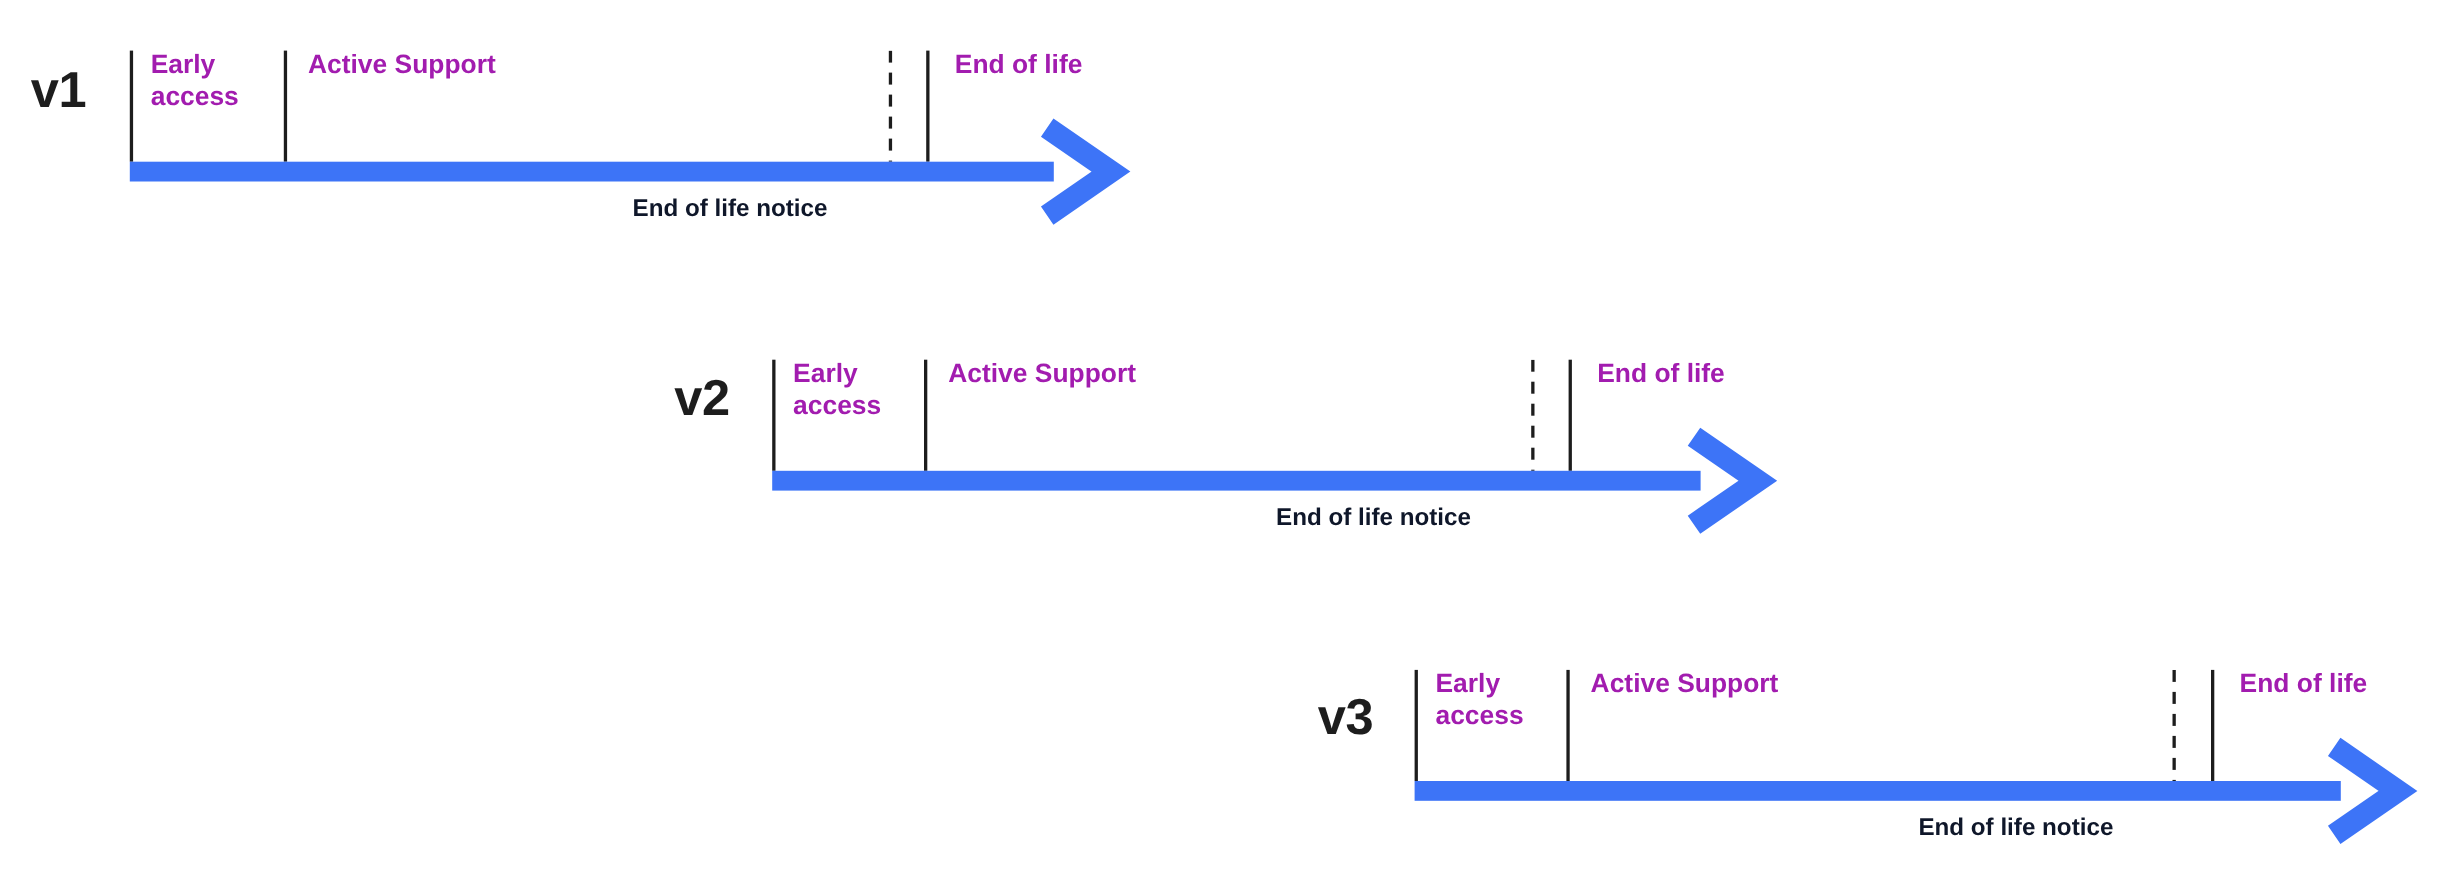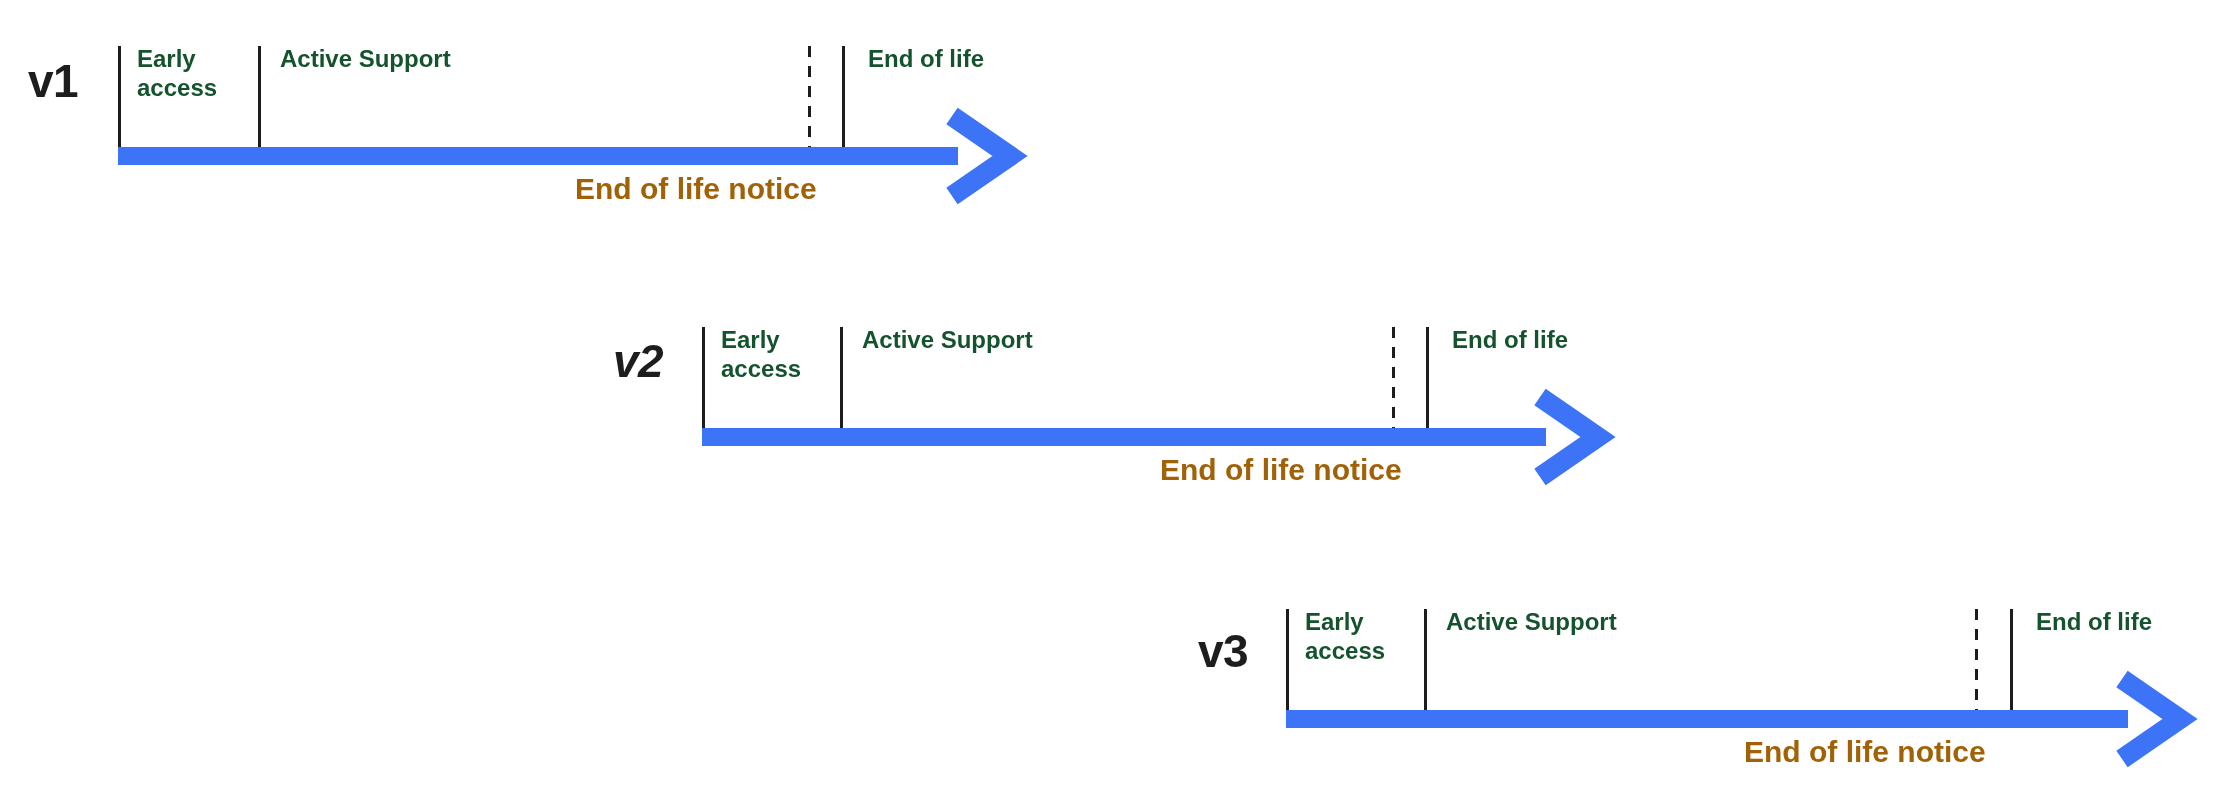--- a/index.html
+++ b/index.html
@@ -54,29 +54,29 @@
     );
     background-size: 3px 20px;
     background-repeat: repeat-y;
   }
   .phase-label {
     position: absolute;
     font-family: "Liberation Sans", sans-serif;
     font-weight: bold;
     font-size: 24px;
     line-height: 29px;
-    color: #14532d;
+    color: #a21caf;
   }
   .notice-label {
     position: absolute;
     font-family: "Liberation Sans", sans-serif;
     font-weight: bold;
-    font-size: 30px;
+    font-size: 22px;
     line-height: 29px;
-    color: #a16207;
+    color: #0f172a;
     white-space: nowrap;
   }
   .arrow-svg {
     position: absolute;
     display: block;
     overflow: visible;
   }
 </style>
 </head>
 <body>
@@ -94,21 +94,21 @@
       </div>
       <div class="phase-label" style="left: 280px; top: 44px; white-space: nowrap;">Active Support</div>
       <div class="phase-label" style="left: 868px; top: 44px; white-space: nowrap;">End of life</div>
       <svg class="arrow-svg" width="904" height="92" viewBox="0 0 904 92" style="left: 118px; top: 110px;">
         <rect x="0" y="37" width="840" height="18" fill="#3d74f7"></rect>
         <path d="M 834 6 L 892 46 L 834 86" fill="none" stroke="#3d74f7" stroke-width="20" stroke-linecap="butt" stroke-linejoin="miter"></path>
       </svg>
       <div class="notice-label" style="left: 575px; top: 174px;">End of life notice</div>
     </div>
     <div class="timeline-row">
-      <div class="version-label" style="left: 613px; top: 338px; font-style: italic;">v2</div>
+      <div class="version-label" style="left: 613px; top: 338px;">v2</div>
       <div class="phase-divider" style="left: 702px; top: 327px; height: 101px;"></div>
       <div class="phase-divider" style="left: 840px; top: 327px; height: 101px;"></div>
       <div class="eol-dashed" style="left: 1392px; top: 327px; height: 101px;"></div>
       <div class="phase-divider" style="left: 1426px; top: 327px; height: 101px;"></div>
       <div class="phase-label" style="left: 721px; top: 325px;">
         <div>Early</div>
         <div>access</div>
       </div>
       <div class="phase-label" style="left: 862px; top: 325px; white-space: nowrap;">Active Support</div>
       <div class="phase-label" style="left: 1452px; top: 325px; white-space: nowrap;">End of life</div>

